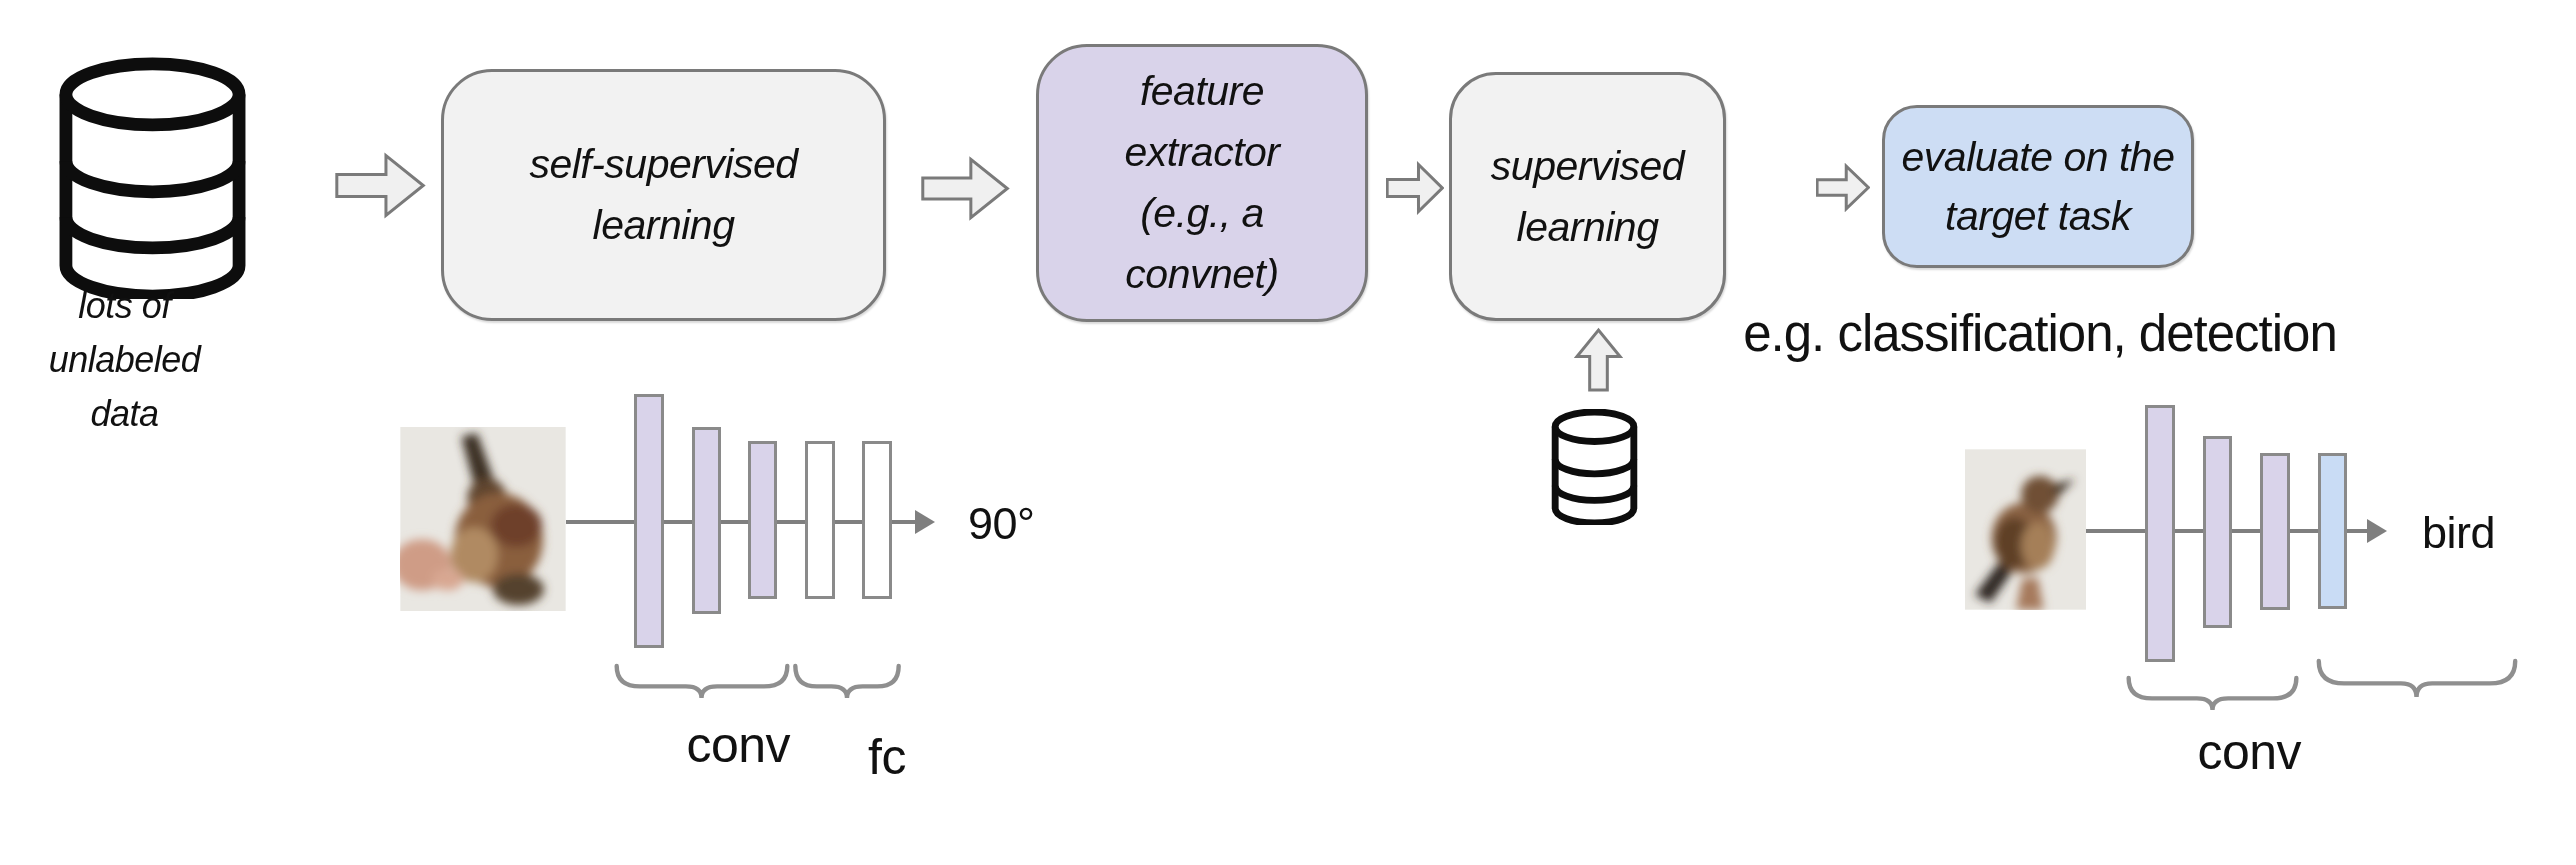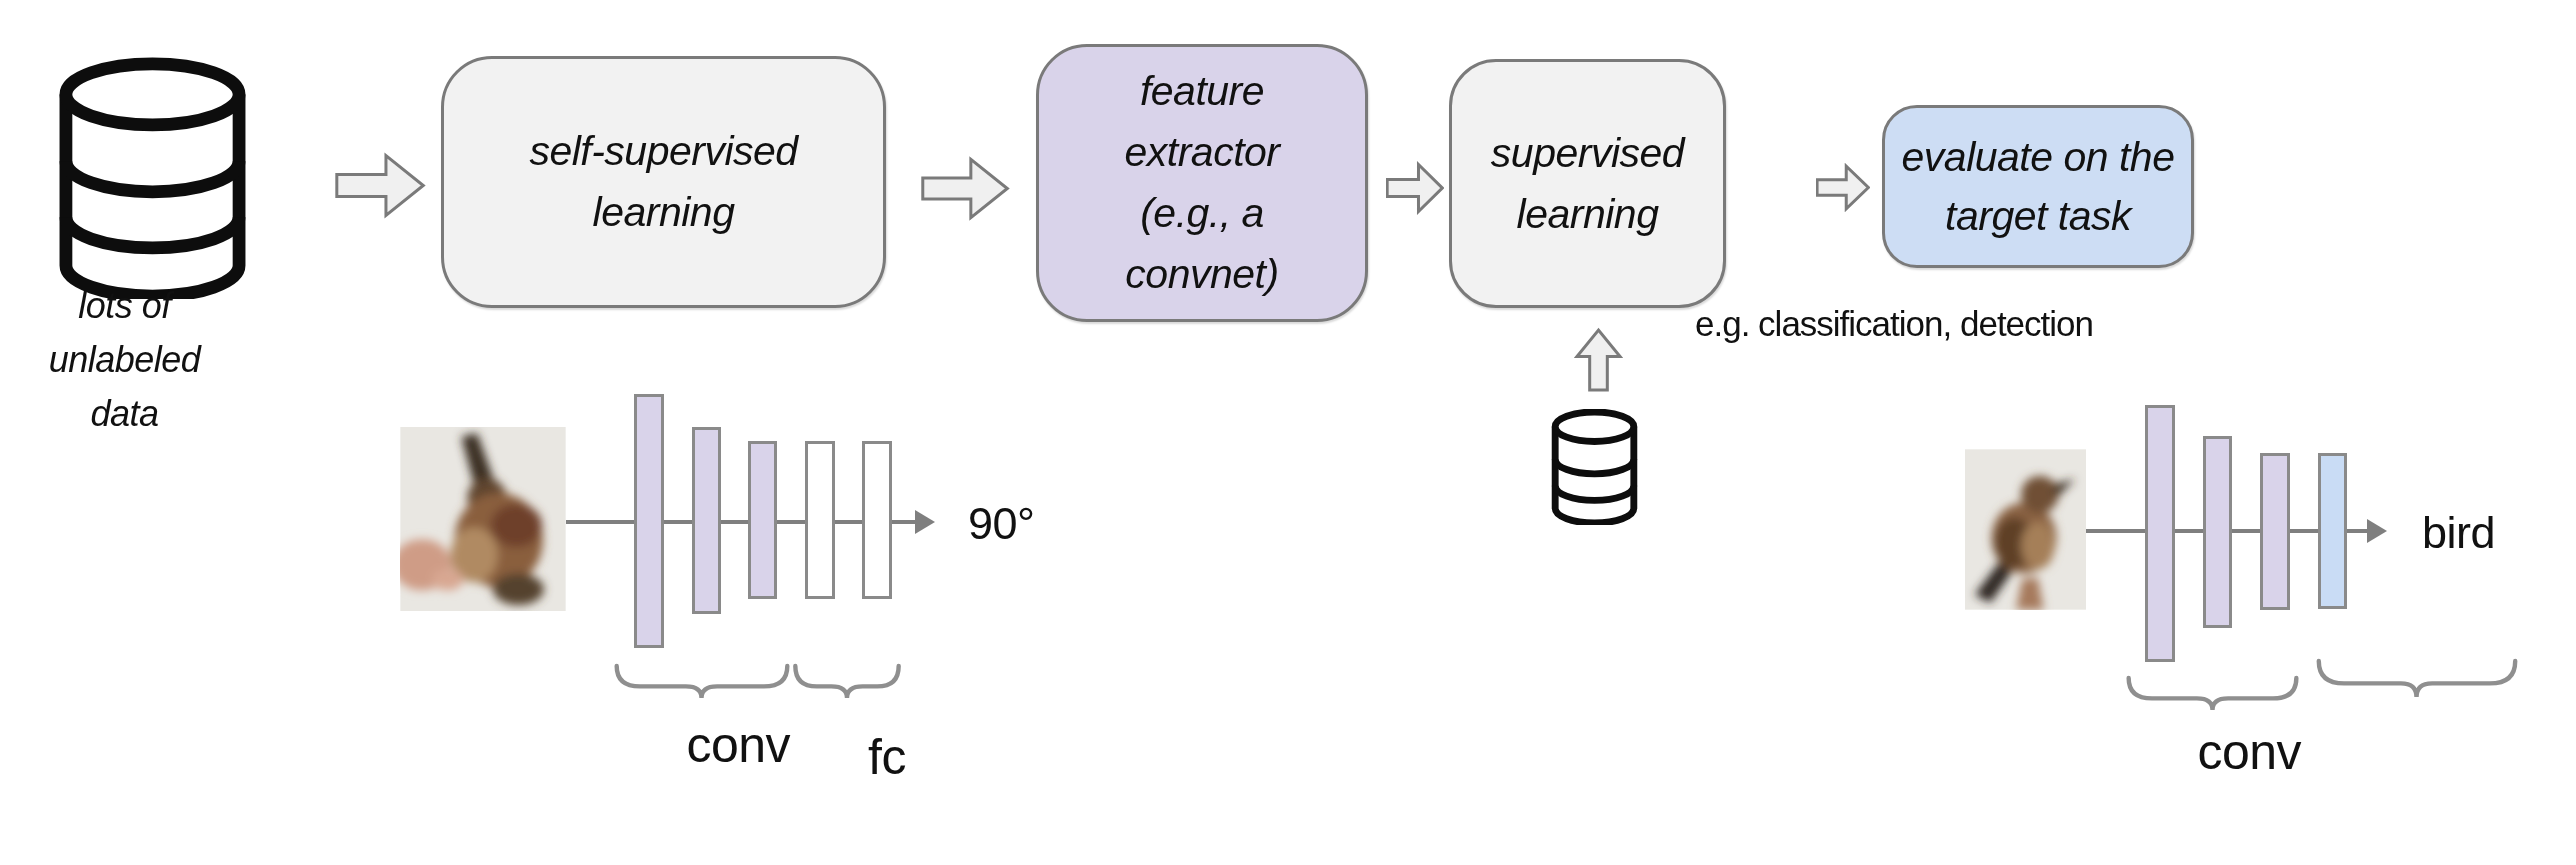--- a/index.html
+++ b/index.html
@@ -14,28 +14,28 @@
     font-family:"Liberation Sans","DejaVu Sans",sans-serif; color:var(--text-color);
     overflow:hidden;
   }
   .abs{position:absolute;}
   .multiline{white-space:pre-line;font-style:italic;}
   .box{
     position:absolute; display:flex; align-items:center; justify-content:center;
     text-align:center; border:3px solid var(--border-gray); box-sizing:border-box;
     box-shadow:1px 2px 2px rgba(0,0,0,0.15);
   }
-  .box-gray{background:var(--box-gray);}
+  .box-gray{background:var(--box-gray);margin-top:13px;}
   .box-purple{background:var(--box-purple);}
   .box-blue{background:var(--box-blue);}
   .box-label{font-size:41px; line-height:61px; letter-spacing:-0.5px;}
   .side-label{
     position:absolute; text-align:center; font-size:36px; line-height:54px; letter-spacing:-0.5px;
   }
-  .caption{position:absolute; text-align:left; font-size:35px; letter-spacing:-1px;}
+  .caption{position:absolute; text-align:center; font-size:51px; letter-spacing:-1px;}
   .net-out{position:absolute; font-size:45px; letter-spacing:-0.5px;}
   .net-label{position:absolute; text-align:right; font-size:50px; line-height:60px; letter-spacing:-0.5px;}
   .bar{position:absolute; border:3px solid #8a8a8a; box-sizing:border-box;}
   .bar-lav{background:var(--bar-lavender);}
   .bar-w{background:var(--bar-white);}
   .bar-b{background:var(--bar-blue);}
   .hline{position:absolute; height:4px; background:var(--line-gray);}
   .head-right{
     position:absolute; width:0; height:0;
     border-top:12px solid transparent; border-bottom:12px solid transparent;

